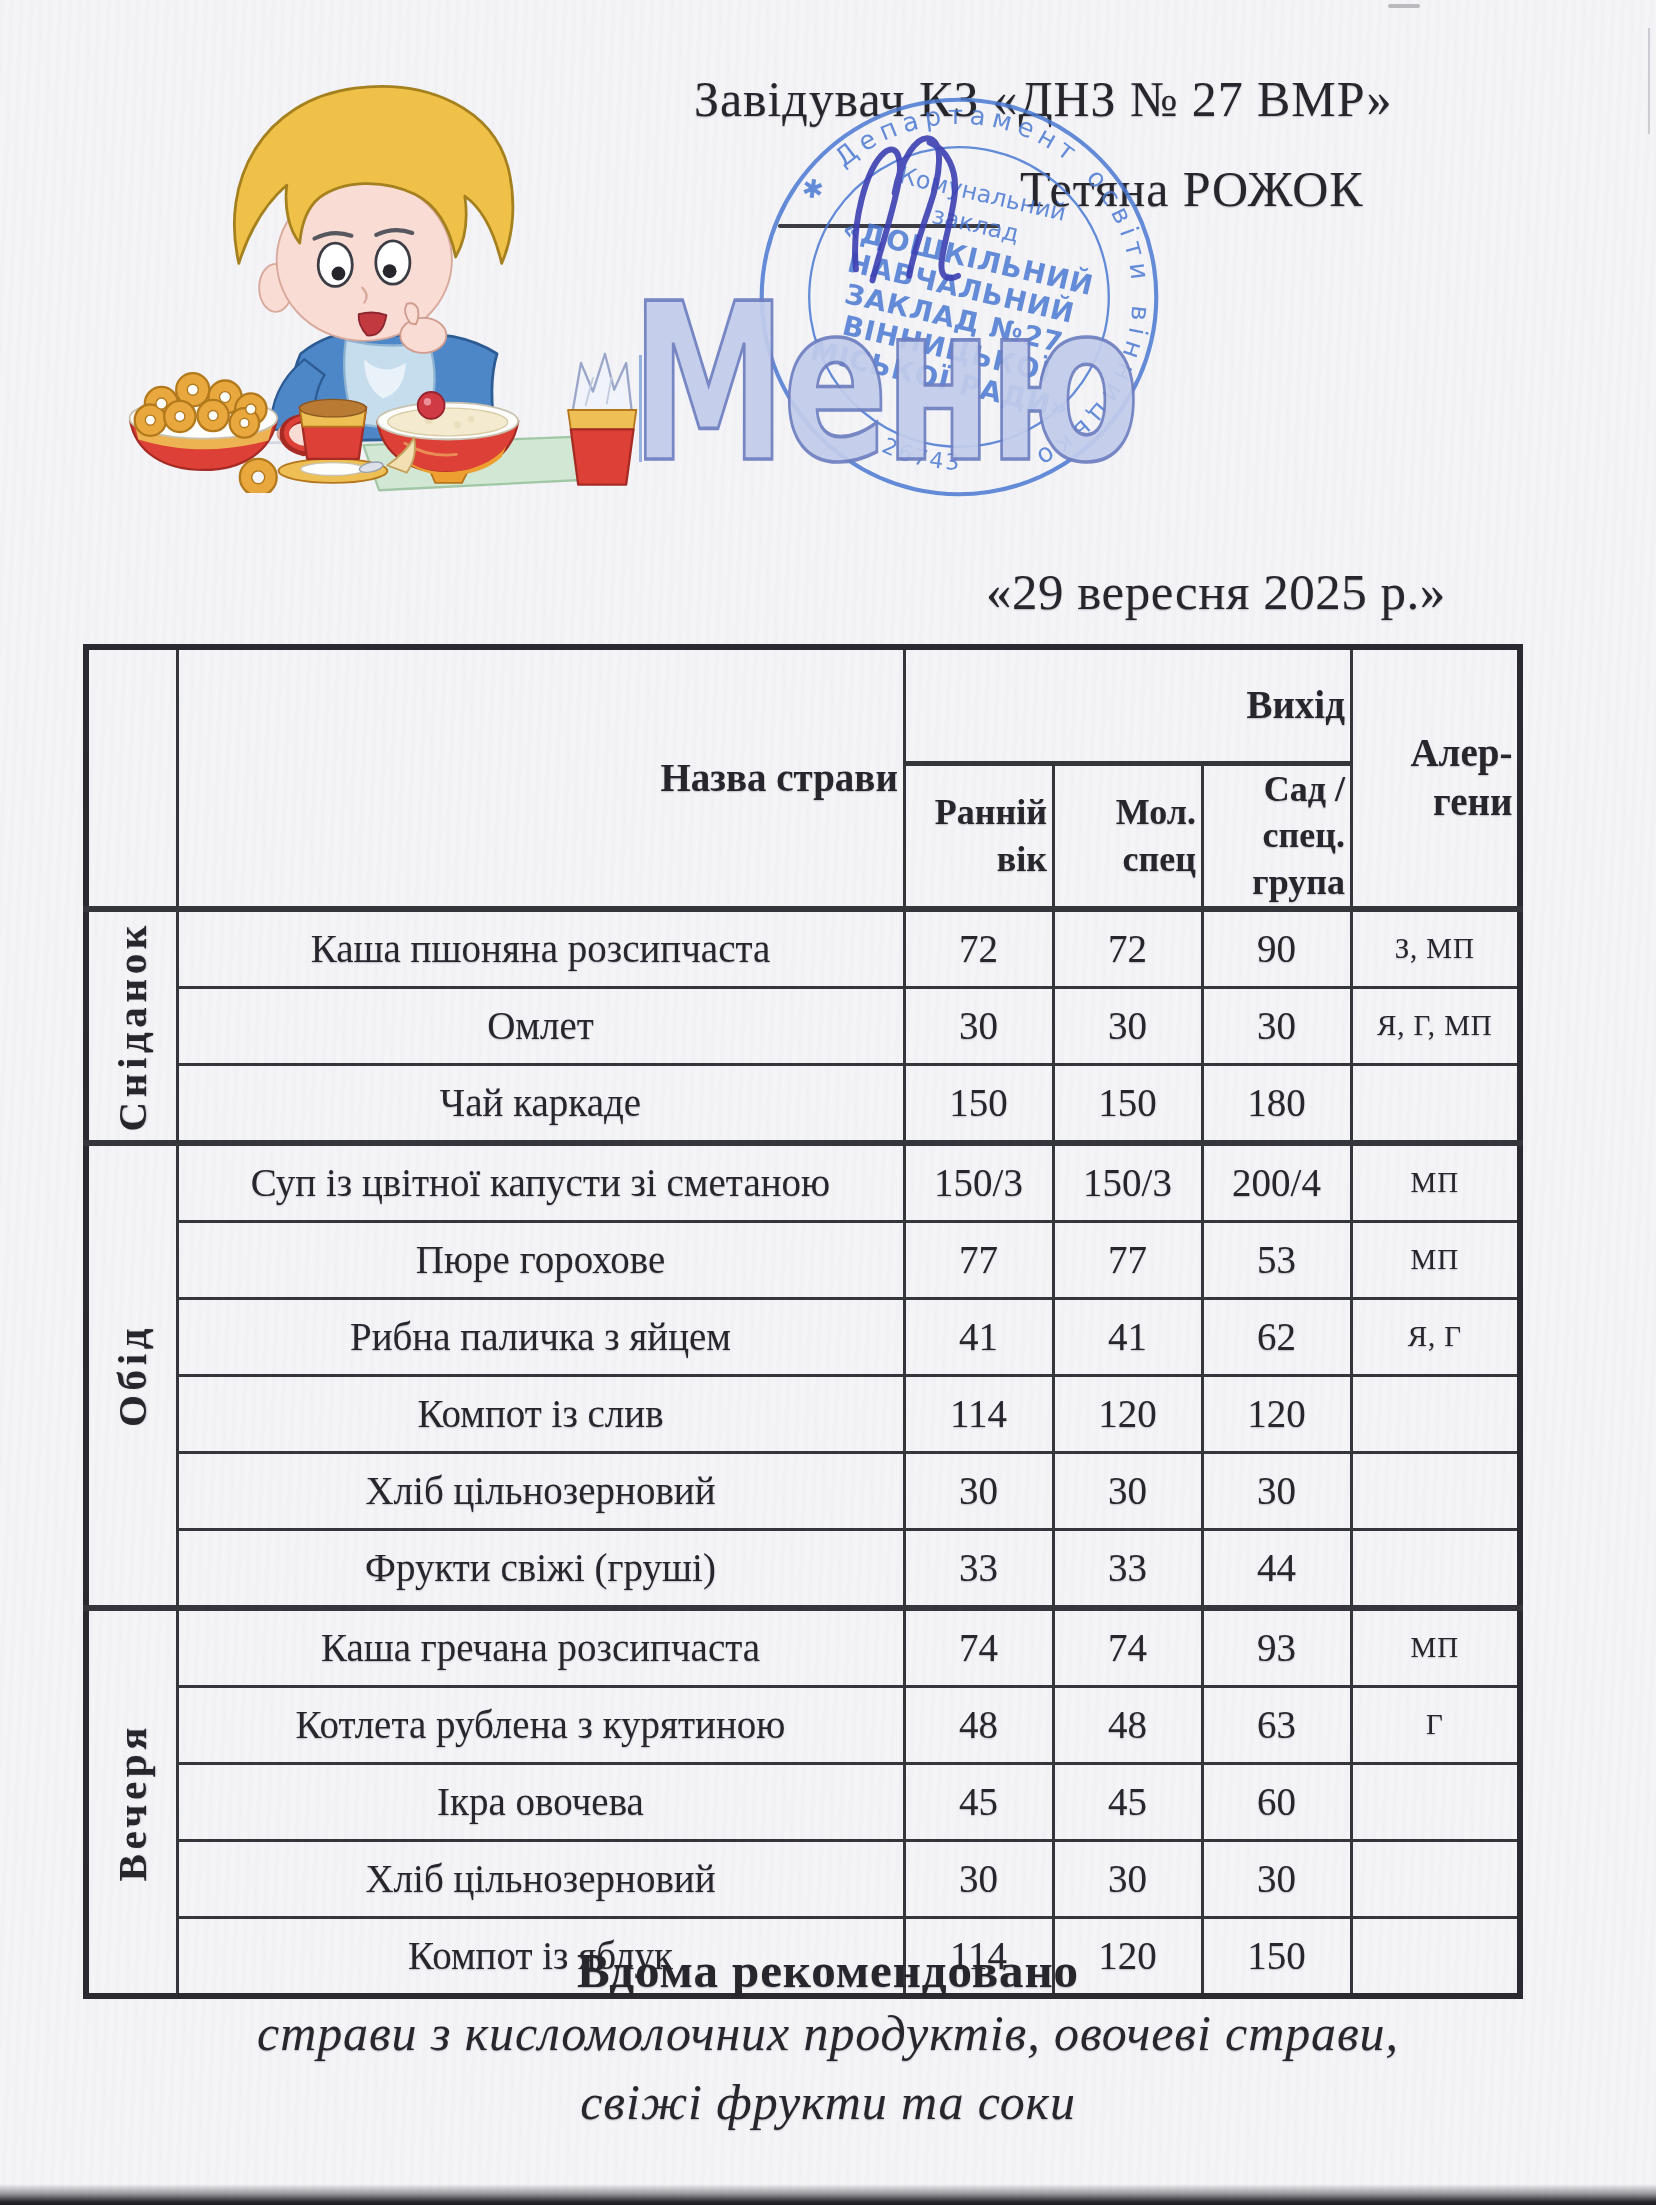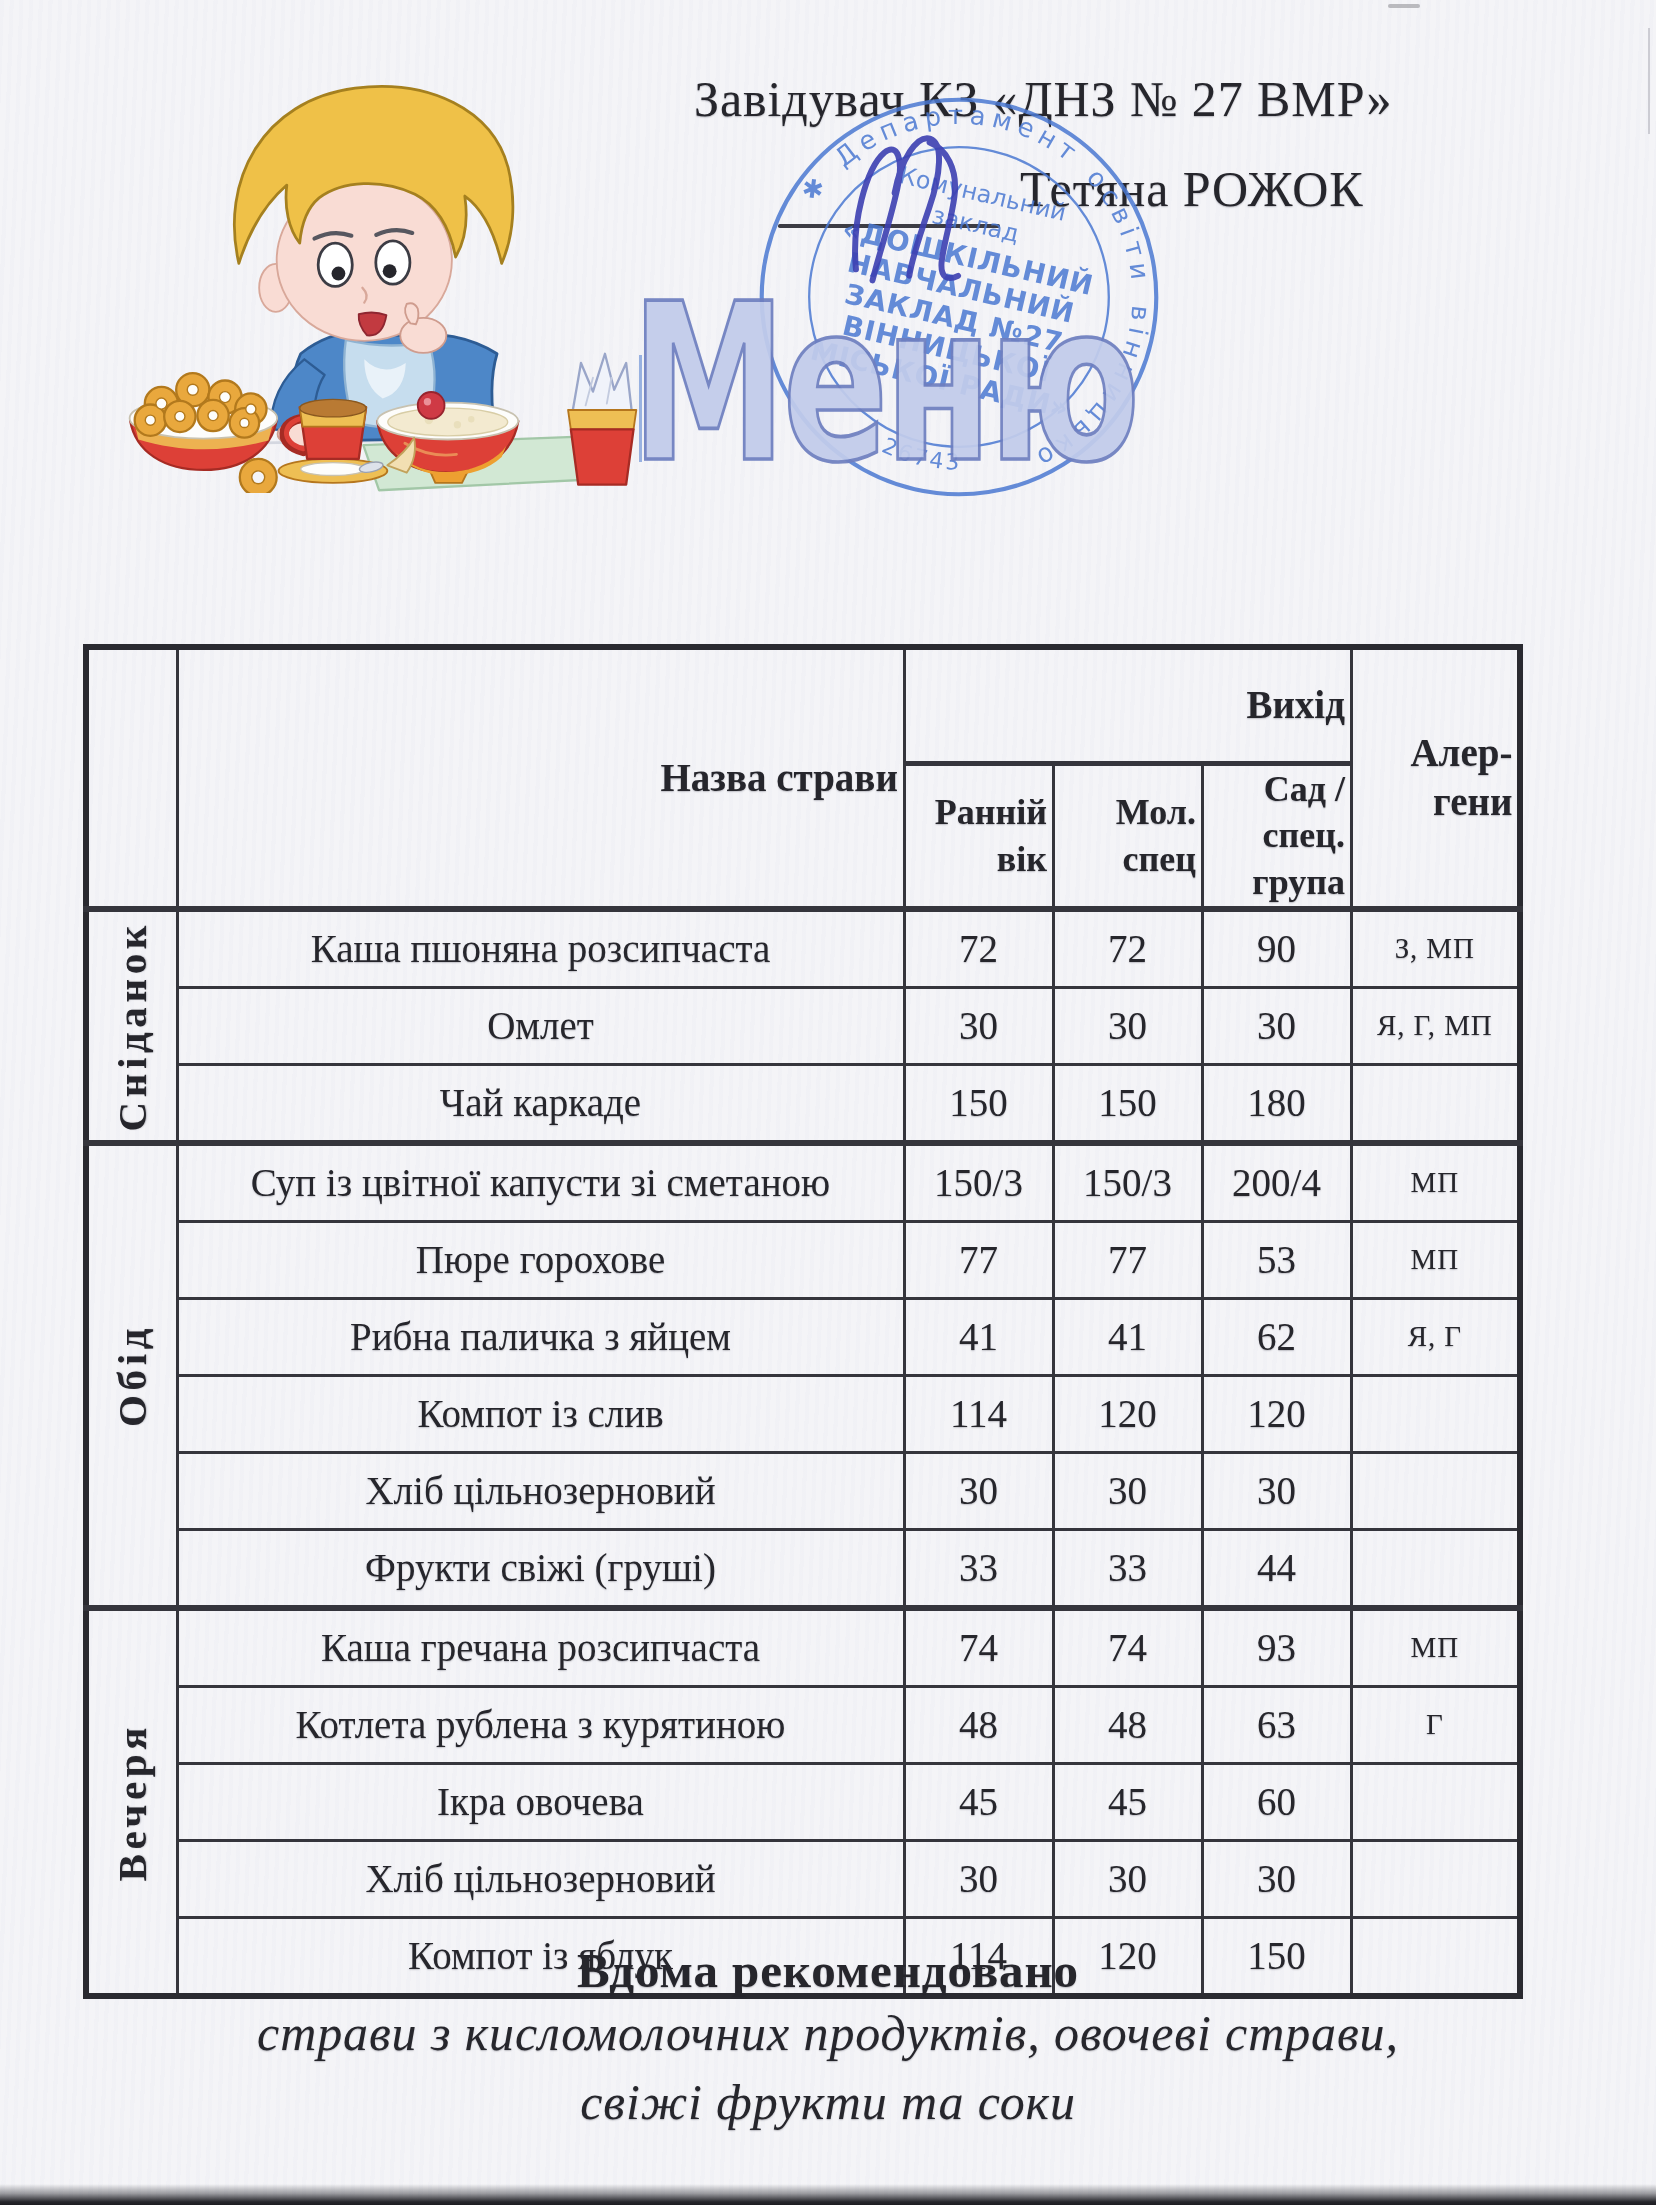--- a/index.html
+++ b/index.html
@@ -191,20 +191,21 @@
   <svg class="signature" viewBox="0 0 320 400" aria-hidden="true">
     <g fill="none" stroke="#3d40b2" stroke-width="13" stroke-linecap="round" opacity=".9">
       <path d="M 36,316 C 26,216 58,96 98,62 C 126,40 140,76 126,140 C 108,222 84,290 72,340"></path>
       <path d="M 120,150 C 134,78 168,22 198,32 C 226,42 220,110 196,180 C 176,238 158,290 152,330"></path>
       <path d="M 196,40 C 232,54 258,98 250,158 C 244,206 226,262 222,302 C 220,332 234,342 258,330"></path>
     </g>
   </svg>
 
   <div class="menu-word">Меню</div>
 
+  <div class="txt date-line">«29 вересня 2025 р.»</div>
 
   <table class="menu-table">
     <colgroup>
       <col style="width:91px">
         <col style="width:727px">
         <col style="width:149px">
       <col style="width:149px">
         <col style="width:149px">
         <col style="width:169px">
     </colgroup>

